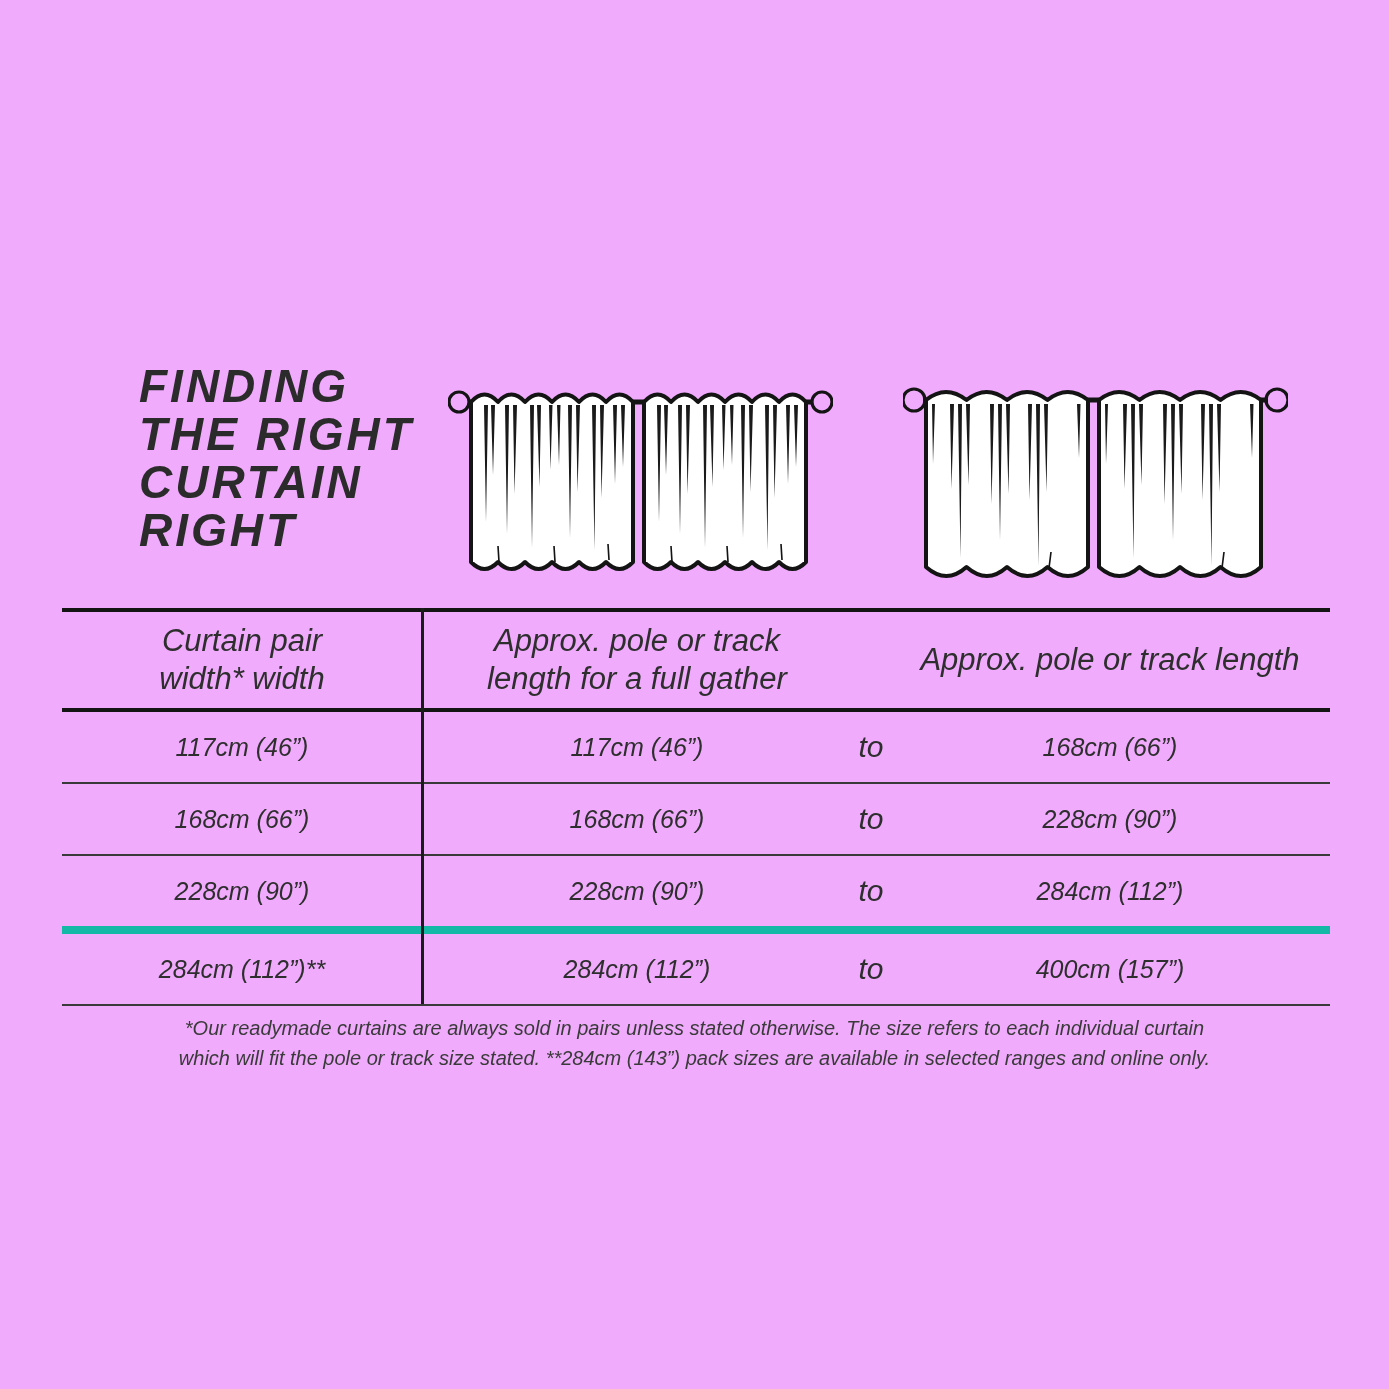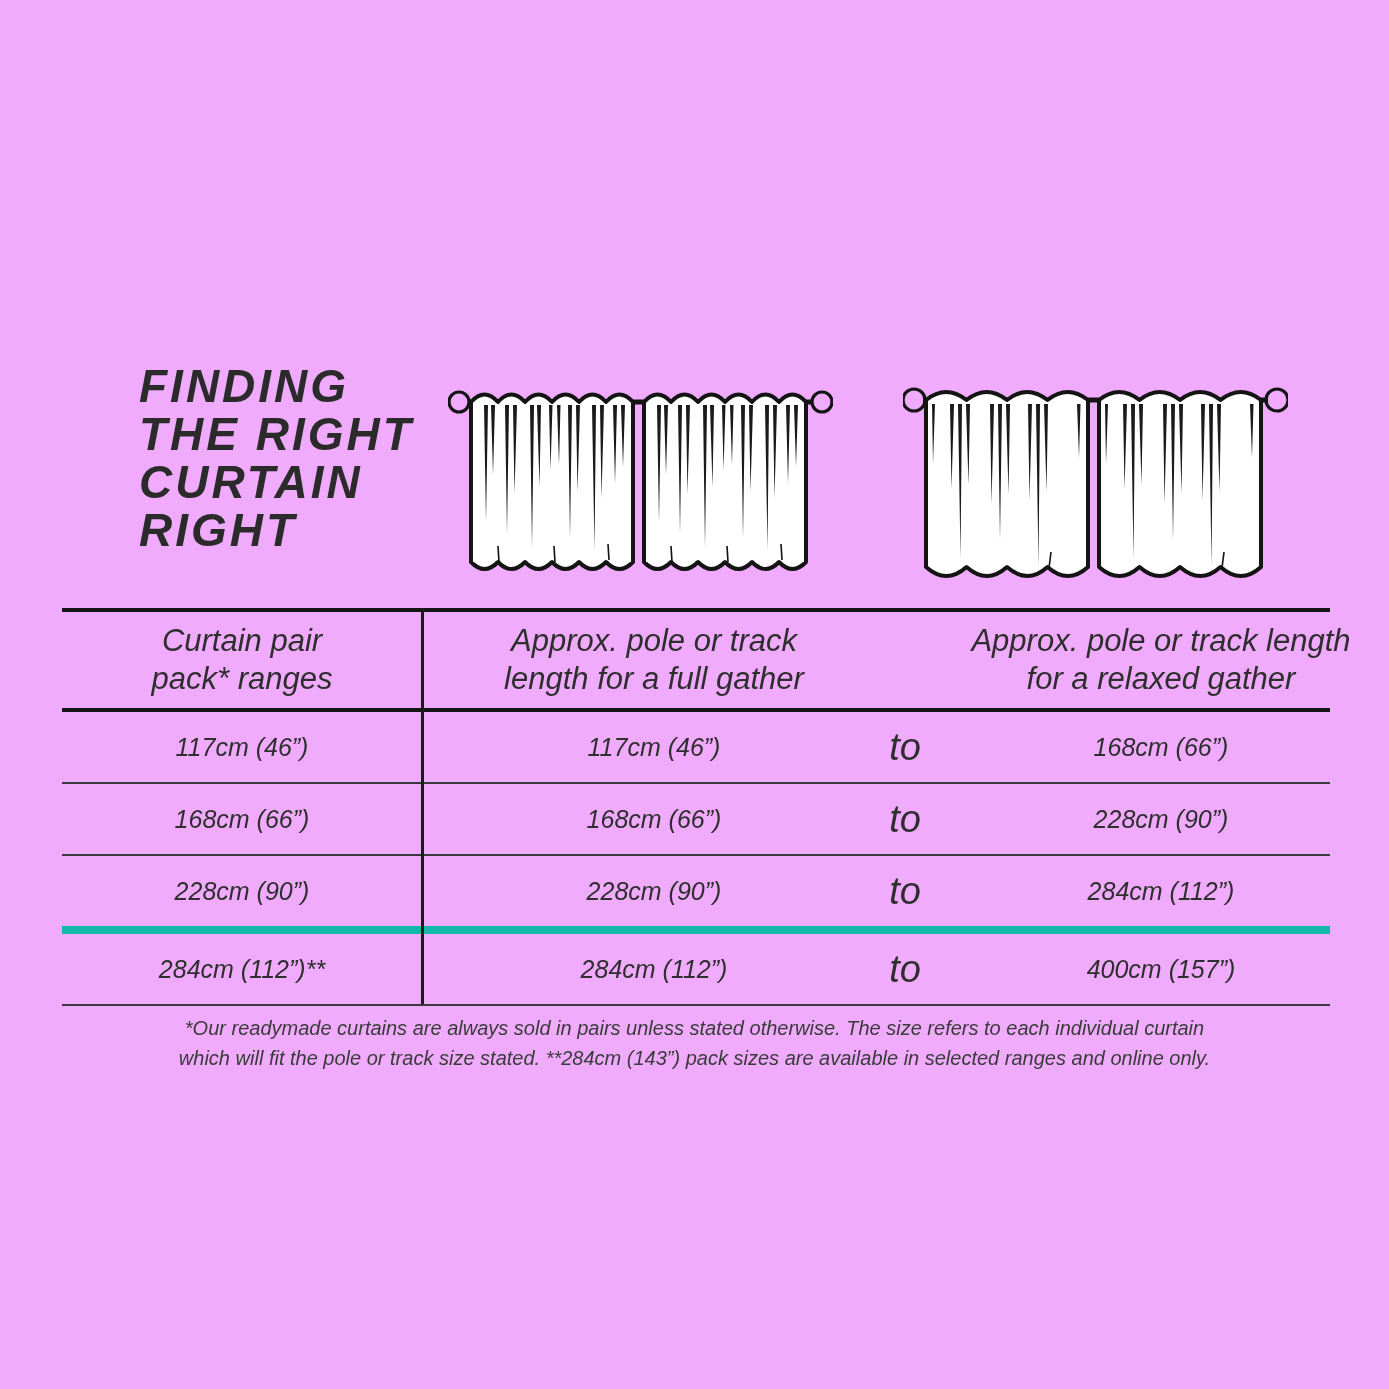--- a/index.html
+++ b/index.html
@@ -28,36 +28,35 @@
     border-bottom:2px solid #3a3a3a;
   }
   .col-divider{
     position:absolute;left:359px;top:0;bottom:0;width:2.5px;
     background:#1b1b1b;z-index:3;
   }
   .t-row{
     display:grid;
     grid-template-columns:360px 430px 38px 440px;
     align-items:center;
-    gap:17px;
   }
   .t-header{
     height:96px;
     border-top:4px solid #141414;
     border-bottom:4px solid #141414;
   }
   .t-data{height:70px;}
   .t-data.sep{border-top:2px solid #3a3a3a;}
   .t-data.sep-gray{border-top:8px solid #14b8a6;}
   .cell{
     text-align:center;font-size:25px;color:#2e2e2e;
     white-space:nowrap;
   }
   .cell.hdr{font-size:31px;line-height:38px;}
-  .cell.to-cell{font-size:38px;}
+  .cell.to-cell{font-size:30px;}
   
   .footnote{
     position:absolute;left:0;top:1002px;width:1389px;
     text-align:center;font-size:20px;line-height:30px;color:#3a3a3a;margin-top:11px;
   }
   svg .ln{stroke:#141414;fill:none;}
   svg .panel{fill:#ffffff;stroke:#141414;stroke-width:4;stroke-linejoin:round;}
   svg .spikes{fill:#1a1a1a;stroke:none;}
 </style>
 </head>
@@ -117,30 +116,29 @@
     </g>
     <use href="#rgpanel" x="173"></use>
   </svg>
 
   <div class="size-table">
     <div class="col-divider"></div>
 
     <div class="t-row t-header">
       <div class="cell hdr">
         <div>Curtain pair</div>
-        <div>pack* ranges</div>
+        <div>width* width</div>
       </div>
       <div class="cell hdr">
         <div>Approx. pole or track</div>
         <div>length for a full gather</div>
       </div>
       <div class="cell hdr"></div>
       <div class="cell hdr">
         <div>Approx. pole or track length</div>
-        <div>for a relaxed gather</div>
       </div>
     </div>
 
     <div class="t-row t-data">
       <div class="cell">117cm (46”)</div>
       <div class="cell">117cm (46”)</div>
       <div class="cell to-cell">to</div>
       <div class="cell">168cm (66”)</div>
     </div>
 

